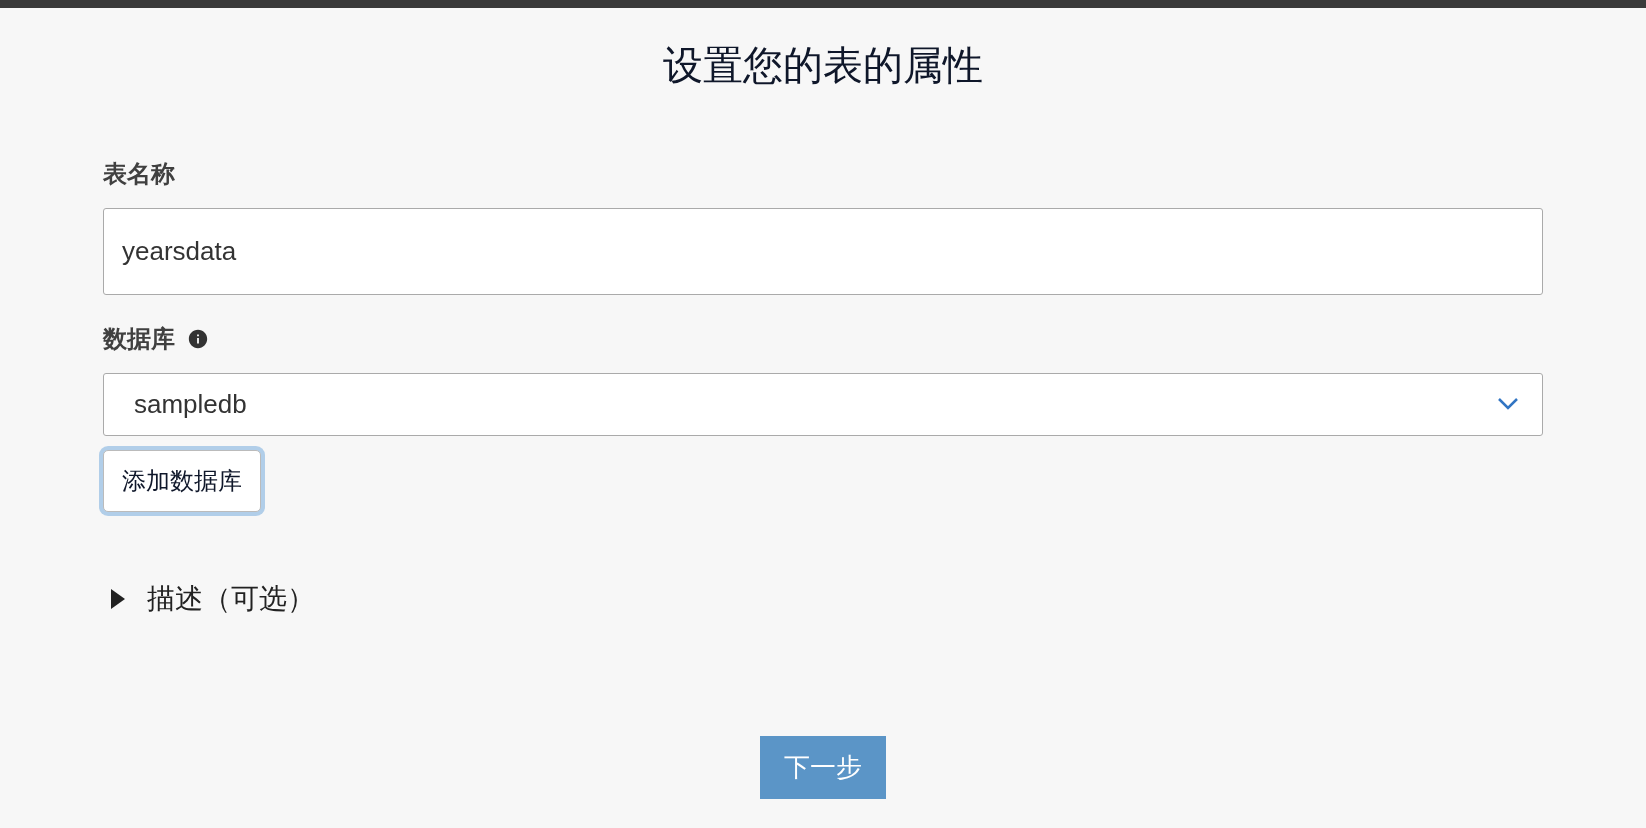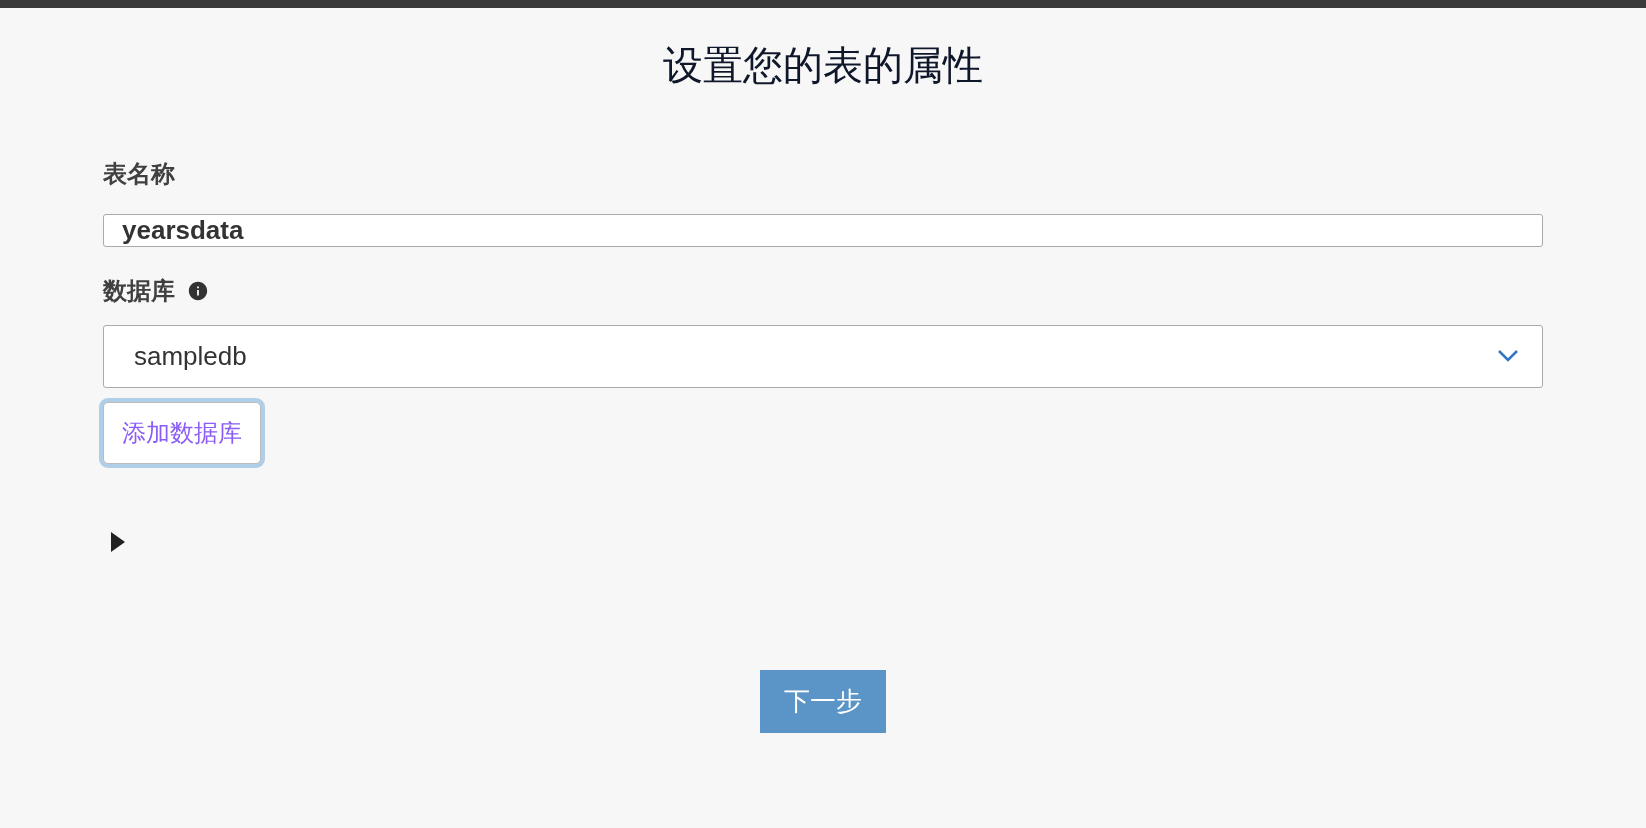--- a/index.html
+++ b/index.html
@@ -50,29 +50,28 @@
       align-items: center;
       justify-content: center;
     }
     .info-icon svg {
       width: 22px;
       height: 22px;
       fill: #333;
     }
     .text-input {
       width: 100%;
-      padding: 0 18px;
+      padding: 27px 18px;
       font-size: 26px;
-      font-weight: 700;
+      font-weight: 400;
       color: #333;
       background-color: #fff;
       border: 1px solid #aaa;
       border-radius: 3px;
       outline: none;
-      margin-top: 6px;
     }
     .select-container {
       position: relative;
       width: 100%;
     }
     .select-input {
       width: 100%;
       padding: 15px 30px;
       font-size: 26px;
       font-weight: 300;
@@ -97,21 +96,21 @@
       height: 14px;
       stroke: #3275c3;
       stroke-width: 2.5;
       fill: none;
     }
     .add-db-button {
       display: inline-block;
       margin-top: 14px;
       padding: 14px 18px;
       font-size: 24px;
-      color: #8b5cf6;
+      color: #0f172a;
       background-color: #fff;
       border: 1px solid #bbb;
       border-radius: 5px;
       cursor: pointer;
       box-shadow: 0 0 0 4px rgba(107, 165, 220, 0.5);
     }
     .description-section {
       margin-top: 68px;
       display: flex;
       align-items: center;
@@ -178,20 +177,21 @@
           <svg viewBox="0 0 22 14">
             <polyline points="2,3 11,12 20,3"></polyline>
           </svg>
         </span>
       </div>
       <button class="add-db-button">添加数据库</button>
     </div>
 
     <div class="description-section">
       <span class="triangle-right"></span>
+      <span class="description-text">描述（可选）</span>
     </div>
 
     <div class="next-button-container">
       <button class="next-button">下一步</button>
     </div>
 
   </div>
 </div>
 
 </body></html>

